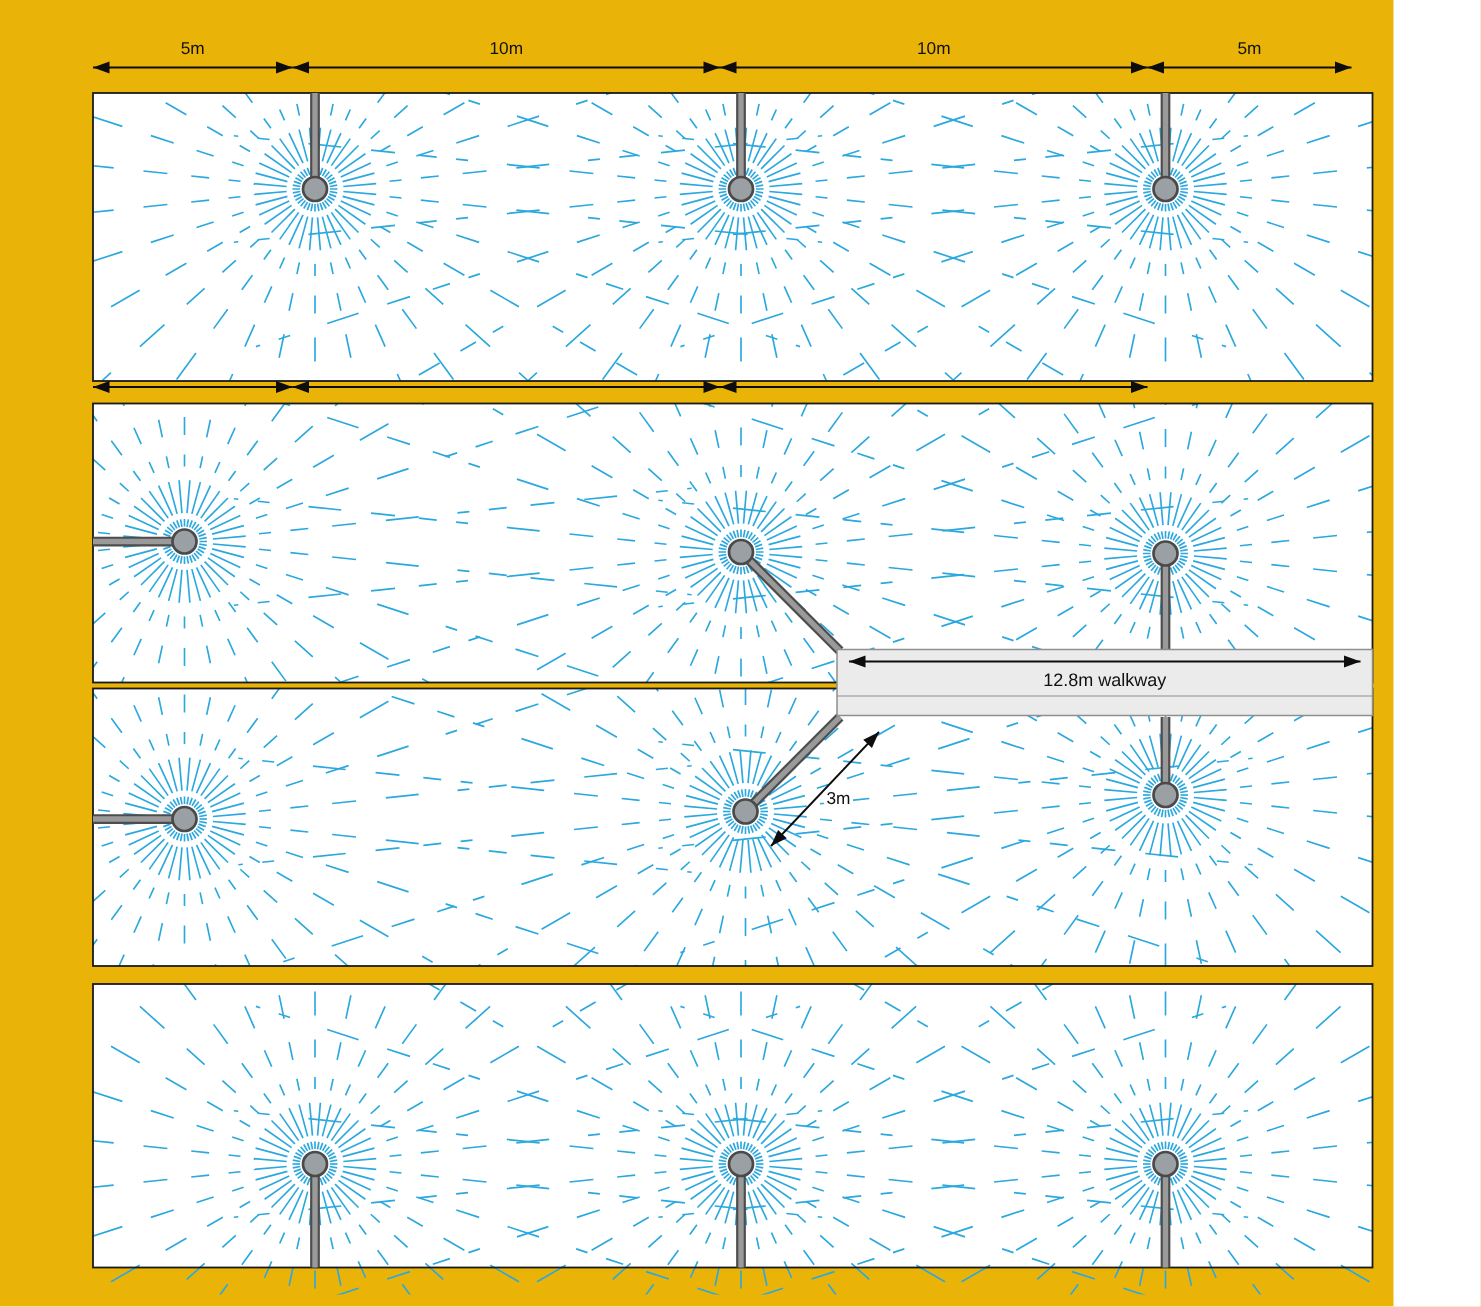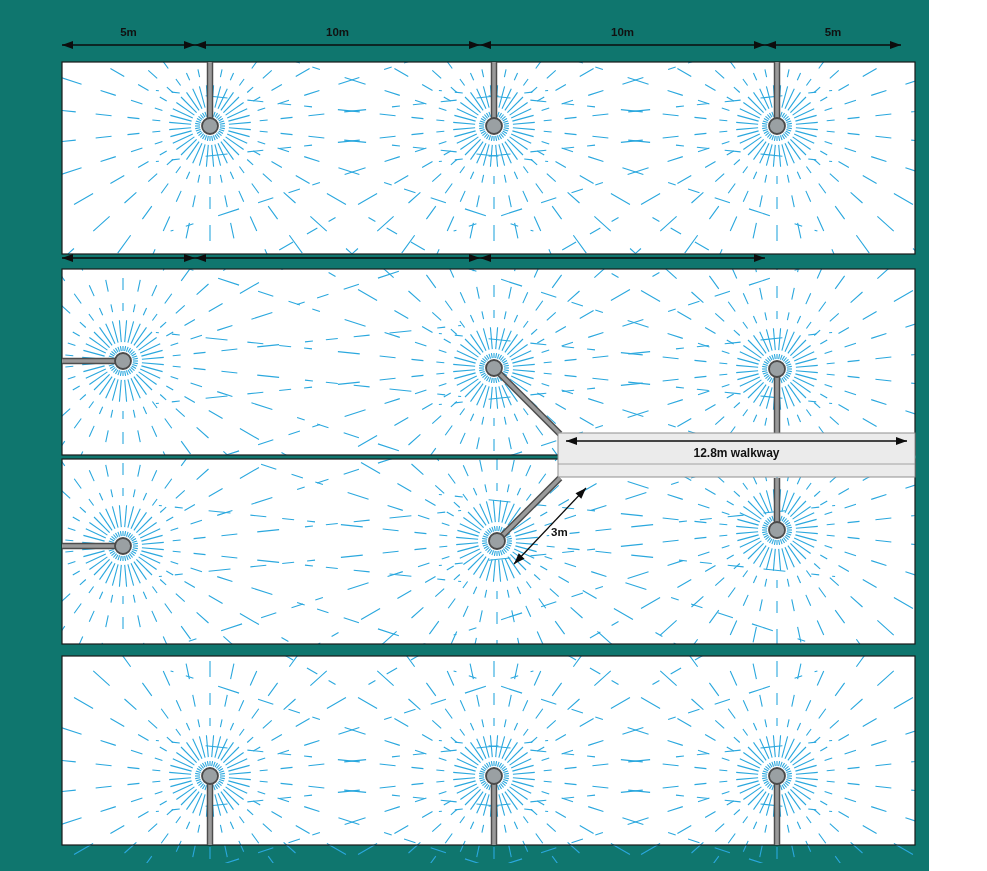--- a/index.html
+++ b/index.html
@@ -6,22 +6,21 @@
   html, body {
     margin: 0;
     padding: 0;
     background: #ffffff;
     font-family: "Liberation Sans", sans-serif;
   }
   .figure-wrap {
     width: 929px;
     height: 871px;
     position: relative;
-    background: #0f766e;
-    font-weight: bold;
+    background: #eab308;
   }
   svg text {
     font-family: "Liberation Sans", sans-serif;
   }
 </style>
 </head>
 <body>
 
 <div class="figure-wrap">
   <svg id="diagram" width="987" height="871" xmlns="http://www.w3.org/2000/svg" viewBox="0 0 987 871">

